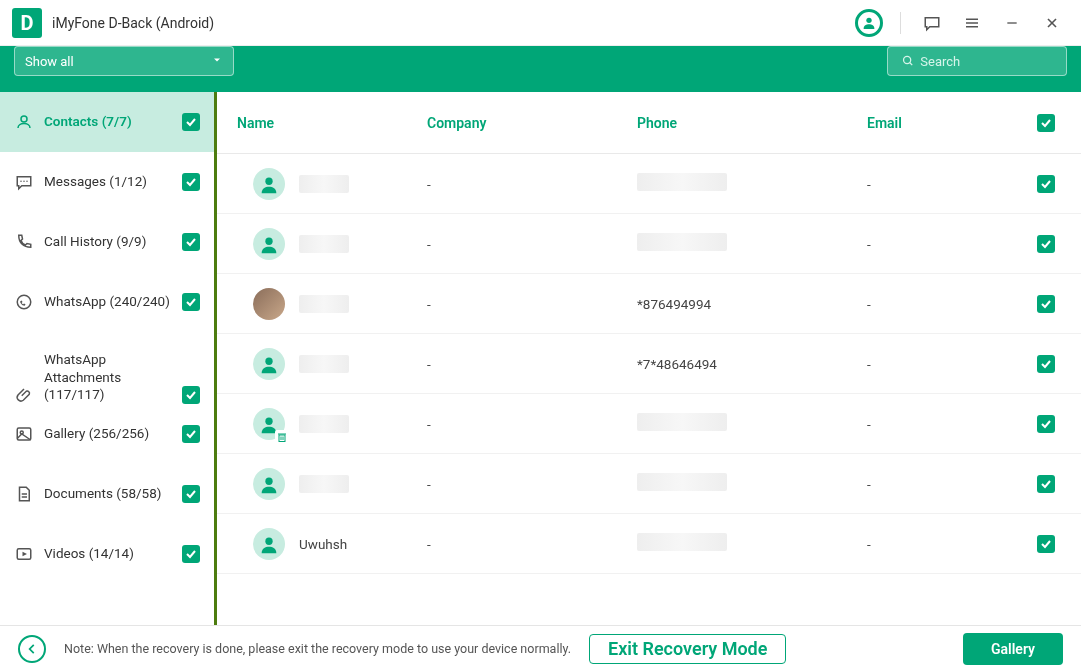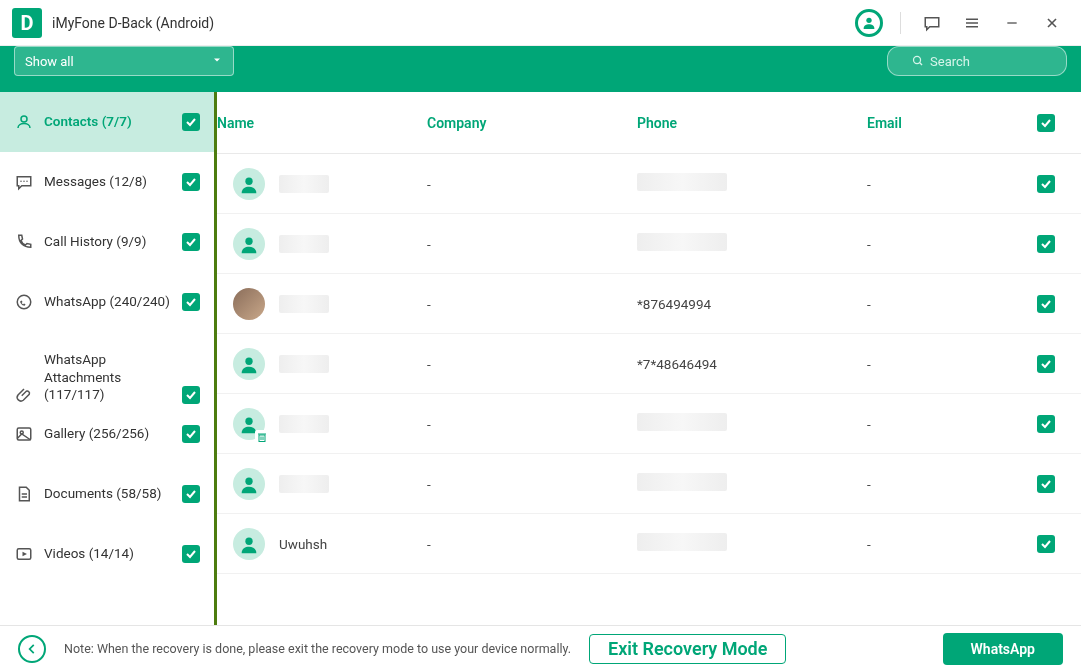--- a/index.html
+++ b/index.html
@@ -16,39 +16,39 @@
   .tbar-sep { width: 1px; height: 22px; background: #ddd; margin: 0 8px; }
 
   
   .toolbar { height: 46px; background: #00a677; display: flex; align-items: stretch; }
   .device-box { width: 217px; display: flex; align-items: center; padding: 0 16px; color: #fff; font-weight: 600; font-size: 14px; }
   .device-box svg { margin-right: 10px; }
   .device-check { margin-left: auto; }
   .filter-wrap { flex: 1; display: flex; padding: 0 14px; gap: 14px; }
   .filter-select { width: 220px; height: 30px; background: rgba(255,255,255,0.18); border: 1px solid rgba(255,255,255,0.5); border-radius: 4px; color: #fff; display: flex; align-items: center; padding: 0 10px; font-size: 13px; cursor: pointer; }
   .filter-select .caret { margin-left: auto; }
-  .search-box { margin-left: auto; width: 180px; height: 30px; background: rgba(255,255,255,0.18); border: 1px solid rgba(255,255,255,0.5); border-radius: 12px; display: flex; align-items: center; padding: 0 24px; color: #fff; }
+  .search-box { margin-left: auto; width: 180px; height: 30px; background: rgba(255,255,255,0.18); border: 1px solid rgba(255,255,255,0.5); border-radius: 4px; display: flex; align-items: center; padding: 0 14px; color: #fff; }
   .search-box input { background: transparent; border: none; outline: none; color: #fff; font-size: 13px; width: 100%; margin-left: 6px; }
   .search-box input::placeholder { color: #d6f4ea; }
 
   
   .main { display: flex; height: calc(671px - 46px - 46px - 46px); }
   .sidebar { width: 217px; border-right: 3px solid #4d7c0f; overflow-y: auto; }
   .side-item { display: flex; align-items: center; padding: 0 14px; height: 60px; font-size: 13.5px; color: #333; cursor: pointer; }
   .side-item.tall { height: 72px; align-items: flex-end; }
   .side-item.active { background: #c7ece0; color: #00a677; font-weight: 600; }
   .side-item .sicon { width: 20px; display: flex; justify-content: center; margin-right: 10px; color: #555; }
   .side-item.active .sicon { color: #00a677; }
   .side-item .slabel { flex: 1; line-height: 1.3; }
   .side-item .scheck { width: 18px; height: 18px; background: #00a677; border-radius: 3px; display: flex; align-items: center; justify-content: center; }
 
   
   .content { flex: 1; display: flex; flex-direction: column; }
   .thead { height: 62px; display: flex; align-items: center; border-bottom: 1px solid #e9e9e9; color: #00a677; font-weight: 600; font-size: 14px; padding-right: 20px; }
-  .col-name { width: 210px; }
+  .col-name { width: 210px; padding-left: 20px; }
   .col-company { width: 210px; }
   .col-phone { width: 230px; }
   .col-email { flex: 1; }
   .col-check { width: 30px; display: flex; justify-content: center; }
   .tbody { flex: 1; overflow-y: auto; }
   .trow { height: 60px; display: flex; align-items: center; border-bottom: 1px solid #f1f1f1; font-size: 13.5px; color: #444; padding-right: 20px; }
   .trow .avatar { width: 32px; height: 32px; border-radius: 50%; background: #c7ece0; display: flex; align-items: center; justify-content: center; position: relative; margin-left: 16px; margin-right: 14px; }
   .trow .avatar.photo { background: linear-gradient(135deg,#8a6d5a,#c9a88a); }
   .trow .avatar .del-badge { position: absolute; right: -4px; bottom: -4px; width: 14px; height: 14px; background: #fff; border-radius: 2px; display: flex; align-items: center; justify-content: center; }
   .blur { display:inline-block; width: 50px; height: 18px; background: linear-gradient(90deg,#eee,#f7f7f7,#eee); border-radius: 2px; }
@@ -138,21 +138,21 @@
             <polyline points="4 12 10 18 20 6"></polyline>
           </svg>
         </span>
       </div>
       <div class="side-item">
     <span class="sicon">
           <svg width="18" height="18" viewBox="0 0 24 24">
             <use href="#i-message"></use>
           </svg>
         </span>
-    <span class="slabel">Messages (12/8)</span>
+    <span class="slabel">Messages (1/12)</span>
     <span class="scheck">
           <svg viewBox="0 0 24 24" fill="none" stroke="#fff" stroke-width="4">
             <polyline points="4 12 10 18 20 6"></polyline>
           </svg>
         </span>
       </div>
       <div class="side-item">
     <span class="sicon">
           <svg width="18" height="18" viewBox="0 0 24 24">
             <use href="#i-phone"></use>
@@ -392,21 +392,21 @@
 </div>
 
 <div class="footer">
   <div class="back-circ">
     <svg width="14" height="14" viewBox="0 0 24 24" fill="none" stroke="currentColor" stroke-width="3">
         <polyline points="15 5 8 12 15 19"></polyline>
       </svg>
   </div>
   <div>Note: When the recovery is done, please exit the recovery mode to use your device normally.</div>
   <button class="btn-outline">Exit Recovery Mode</button>
-  <button class="btn-fill">WhatsApp</button>
+  <button class="btn-fill">Gallery</button>
 </div>
 
 <svg width="0" height="0" style="position:absolute">
   <defs>
     <g id="i-contact">
         <circle cx="12" cy="8" r="4" fill="none" stroke="currentColor" stroke-width="2"></circle>
         <path d="M4 20c0-4 4-6 8-6s8 2 8 6" fill="none" stroke="currentColor" stroke-width="2"></path>
       </g>
     <g id="i-message">
         <path d="M3 5h18v12H9l-4 4v-4H3z" fill="none" stroke="currentColor" stroke-width="2"></path>

